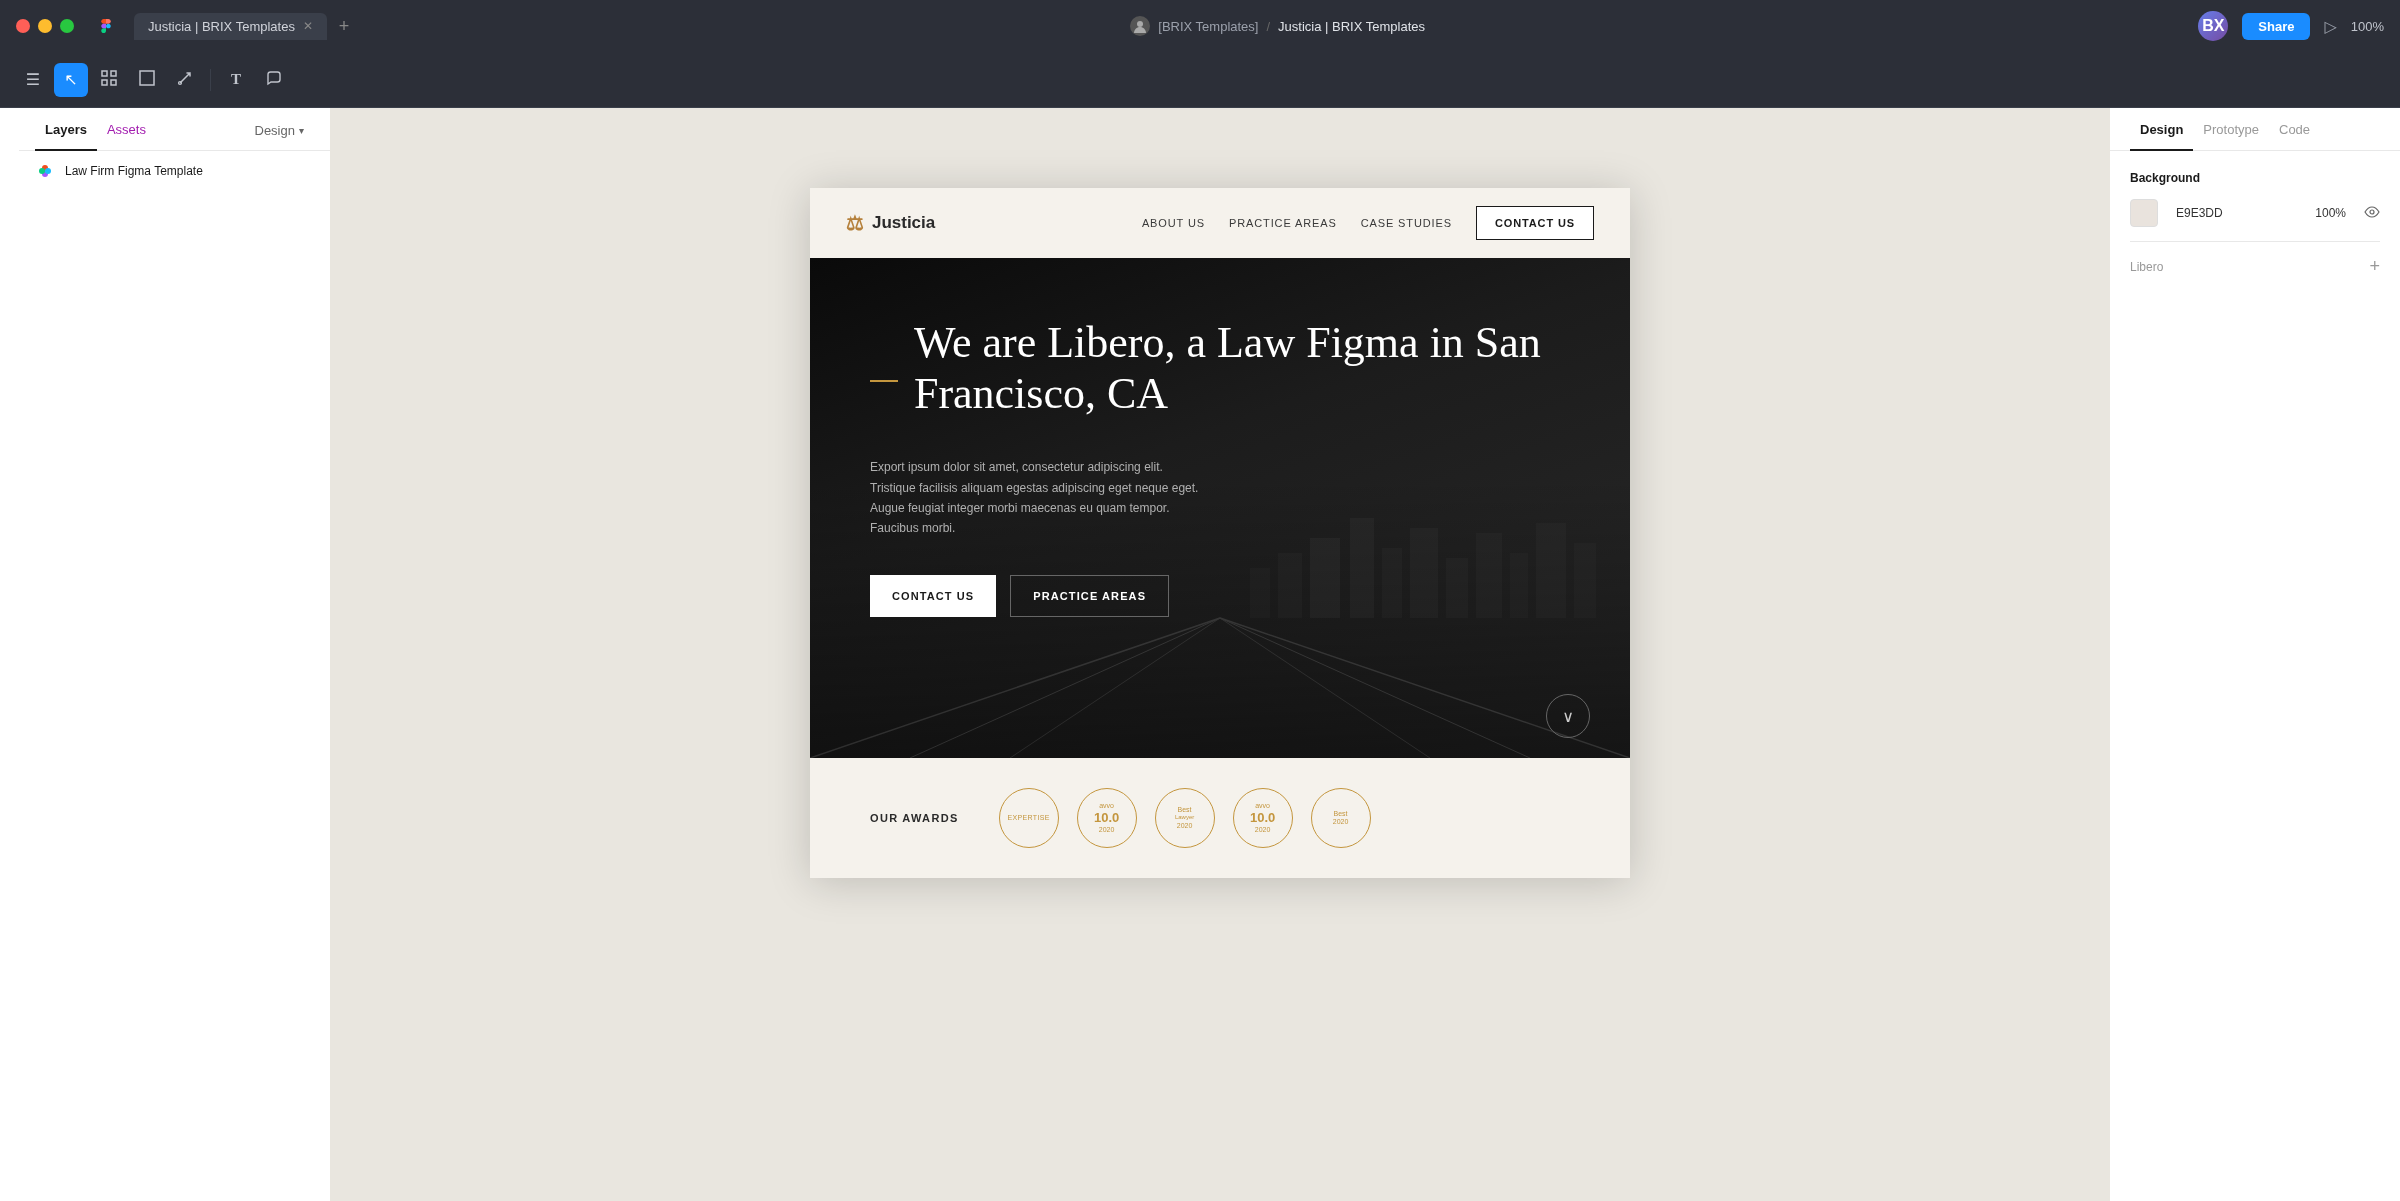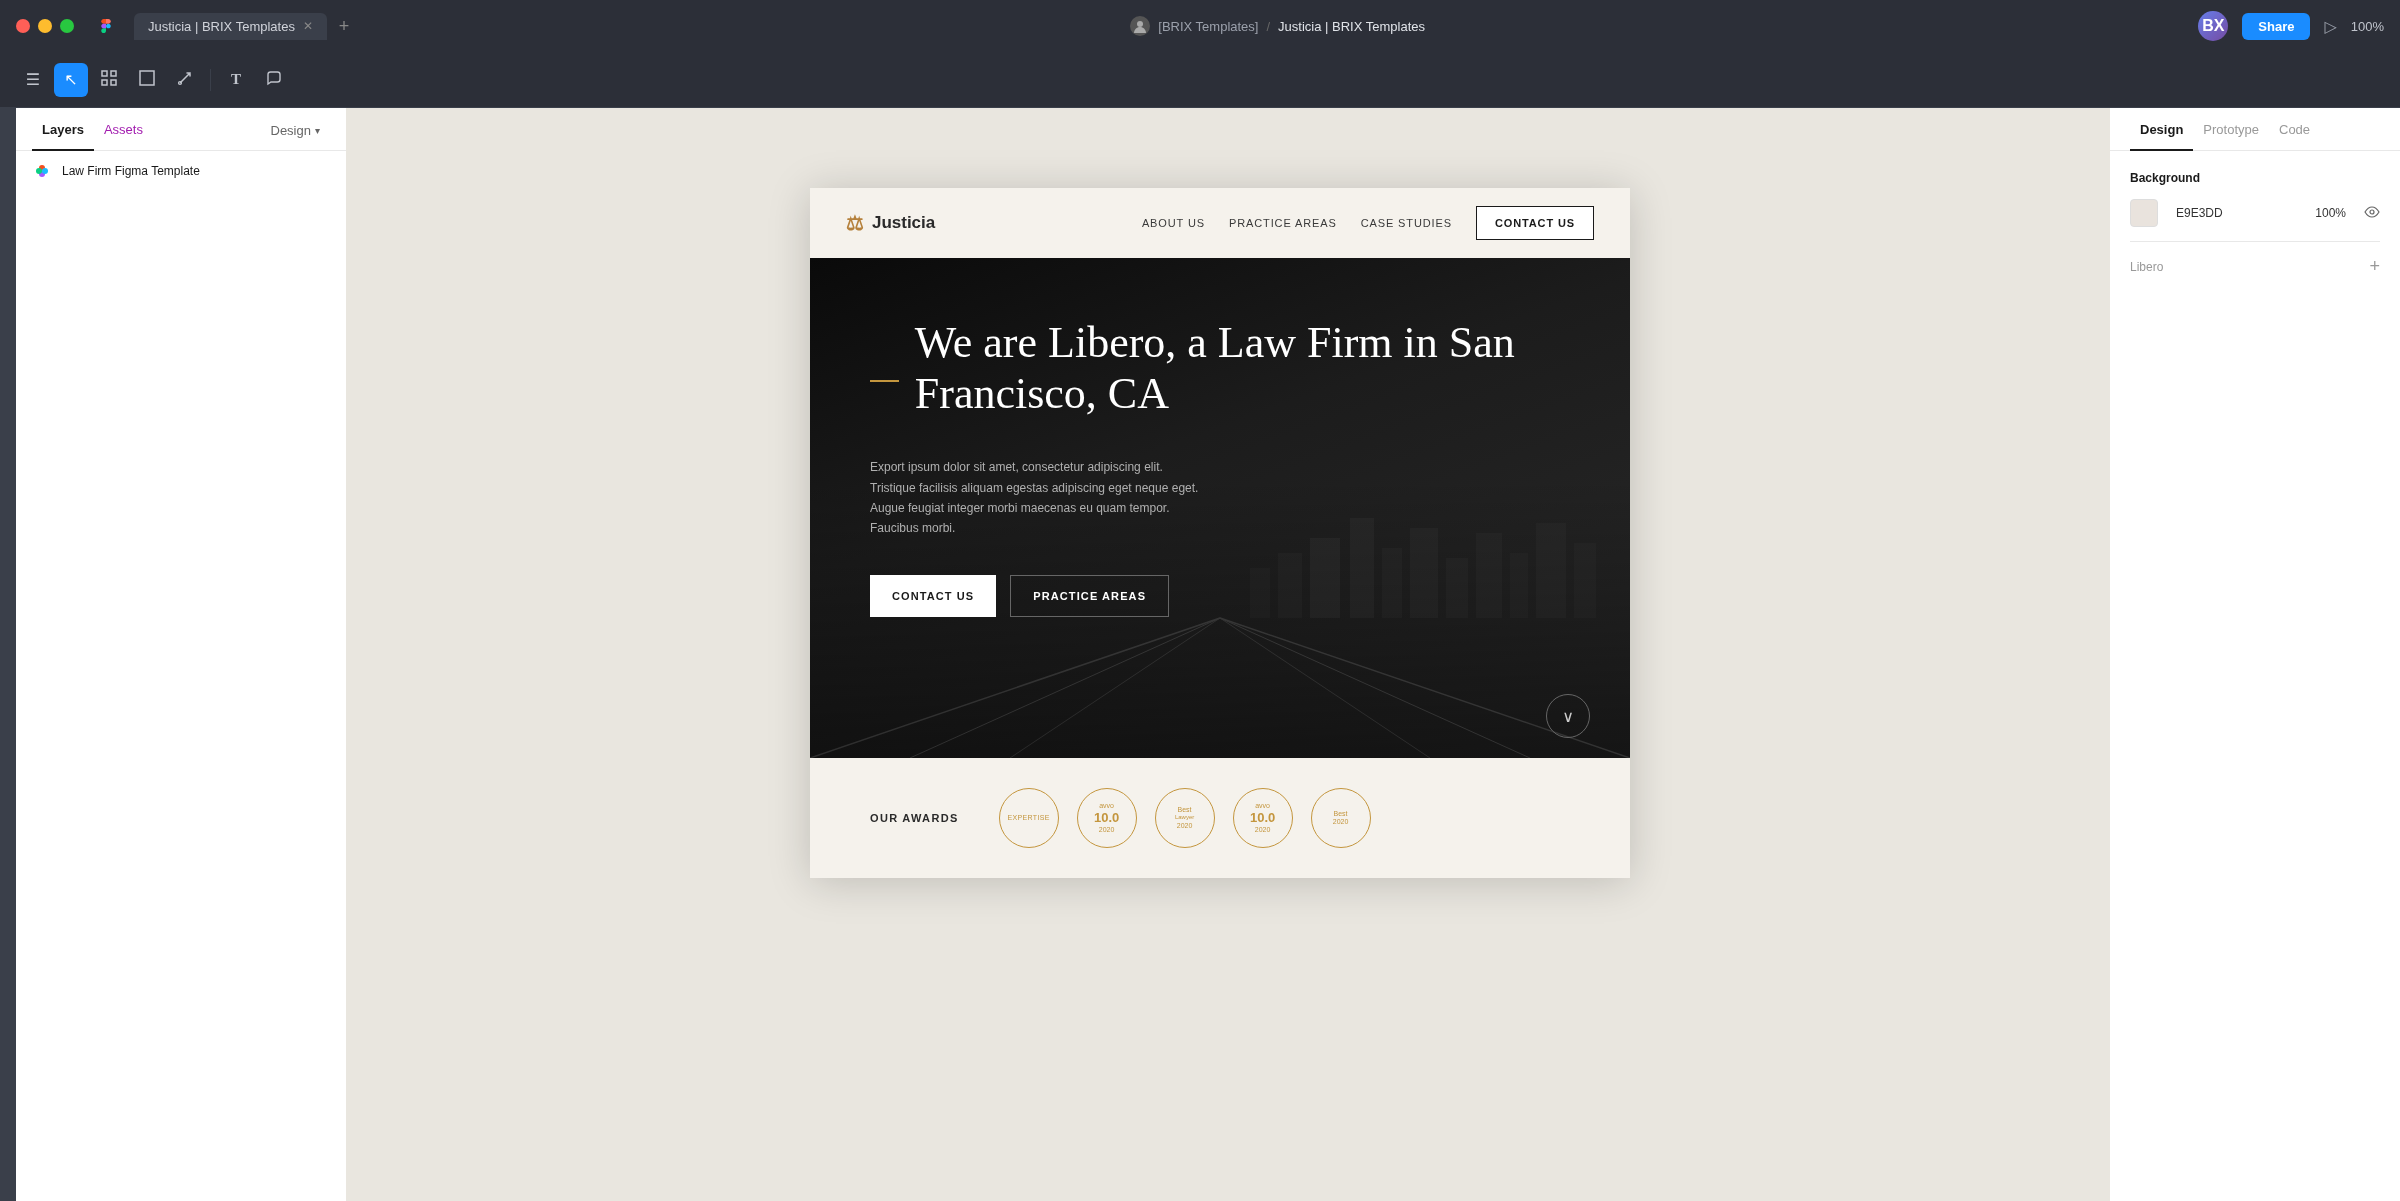--- a/index.html
+++ b/index.html
@@ -131,27 +131,28 @@
       background: #1a8cff;
       color: white;
     }
     .toolbar-sep {
       width: 1px; height: 22px; background: #3a3f4a; margin: 0 4px;
     }
 
     
     .left-panel {
       position: absolute;
-      top: 108px; left: 16px;
+      top: 108px; left: 0;
       width: 330px;
       bottom: 0;
       background: #ffffff;
       z-index: 90;
       display: flex;
       flex-direction: column;
+      padding-left: 19px;
     }
     .panel-tabs {
       display: flex;
       border-bottom: 1px solid #e8e8e8;
       padding: 0 16px;
     }
     .panel-tab {
       padding: 14px 10px 12px;
       font-size: 13px;
       color: #a21caf;
@@ -630,21 +631,21 @@
             <rect x="726" y="45" width="30" height="95" fill="rgba(255,255,255,0.18)"></rect>
             <rect x="764" y="65" width="22" height="75" fill="rgba(255,255,255,0.15)"></rect>
             <rect x="440" y="90" width="20" height="50" fill="rgba(255,255,255,0.15)"></rect>
             <rect x="468" y="75" width="24" height="65" fill="rgba(255,255,255,0.18)"></rect>
           </svg>
         </div>
 
         <div class="hero-content">
           <div style="display:flex;align-items:center;margin-bottom:14px;">
             <span class="hero-accent-line"></span>
-            <h1 class="hero-title">We are Libero, a Law Firm in San Francisco, CA</h1>
+            <h1 class="hero-title">We are Libero, a Law Figma in San Francisco, CA</h1>
           </div>
           <p class="hero-desc">Export ipsum dolor sit amet, consectetur adipiscing elit. Tristique facilisis aliquam egestas adipiscing eget neque eget. Augue feugiat integer morbi maecenas eu quam tempor. Faucibus morbi.</p>
           <div class="hero-buttons">
             <button class="btn-contact">CONTACT US</button>
             <button class="btn-practice">PRACTICE AREAS</button>
           </div>
         </div>
 
         <div class="scroll-down-circle">
           <span>∨</span>

